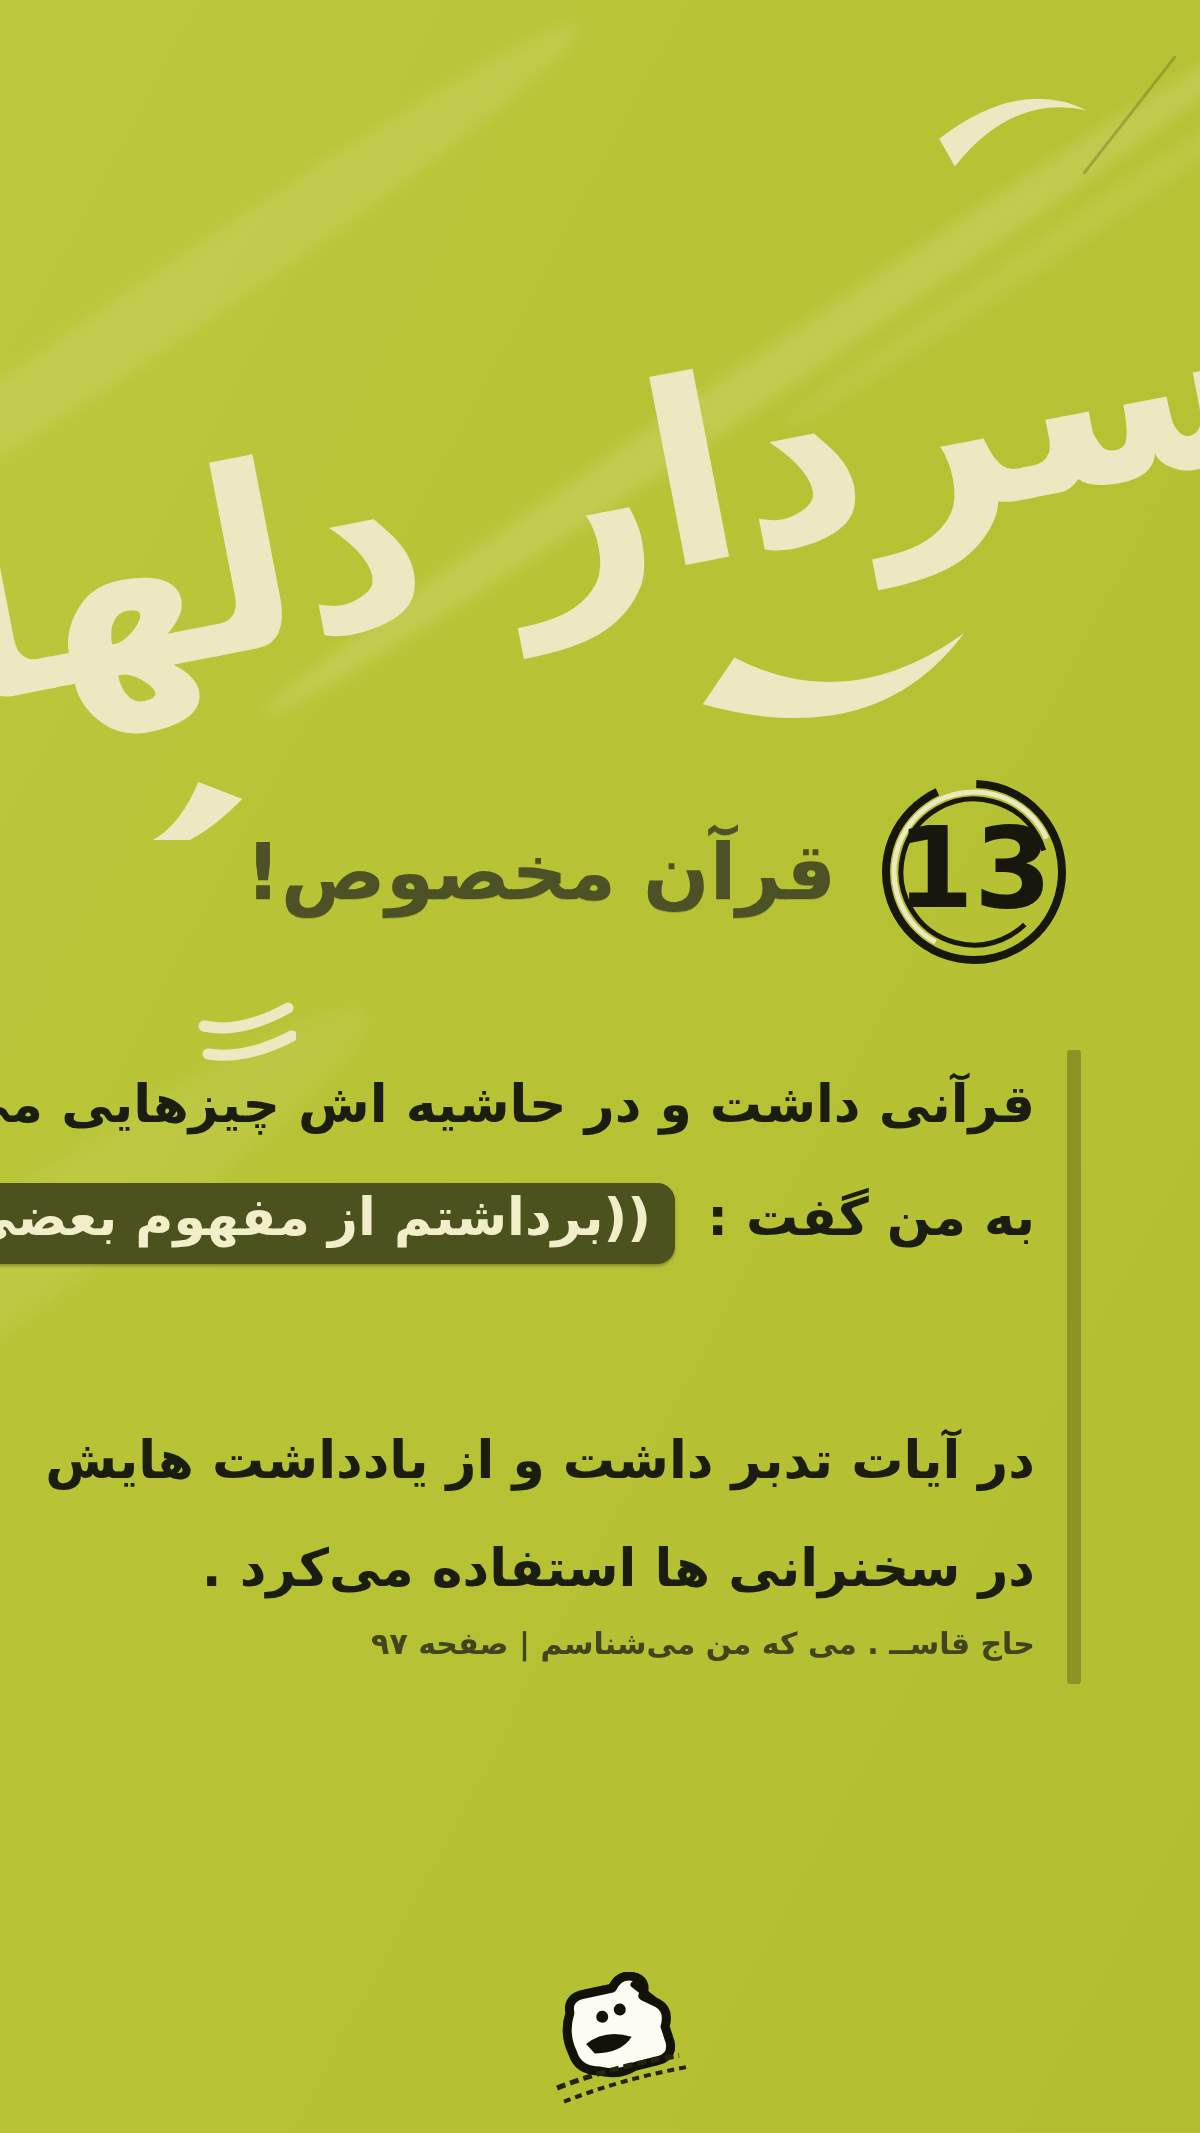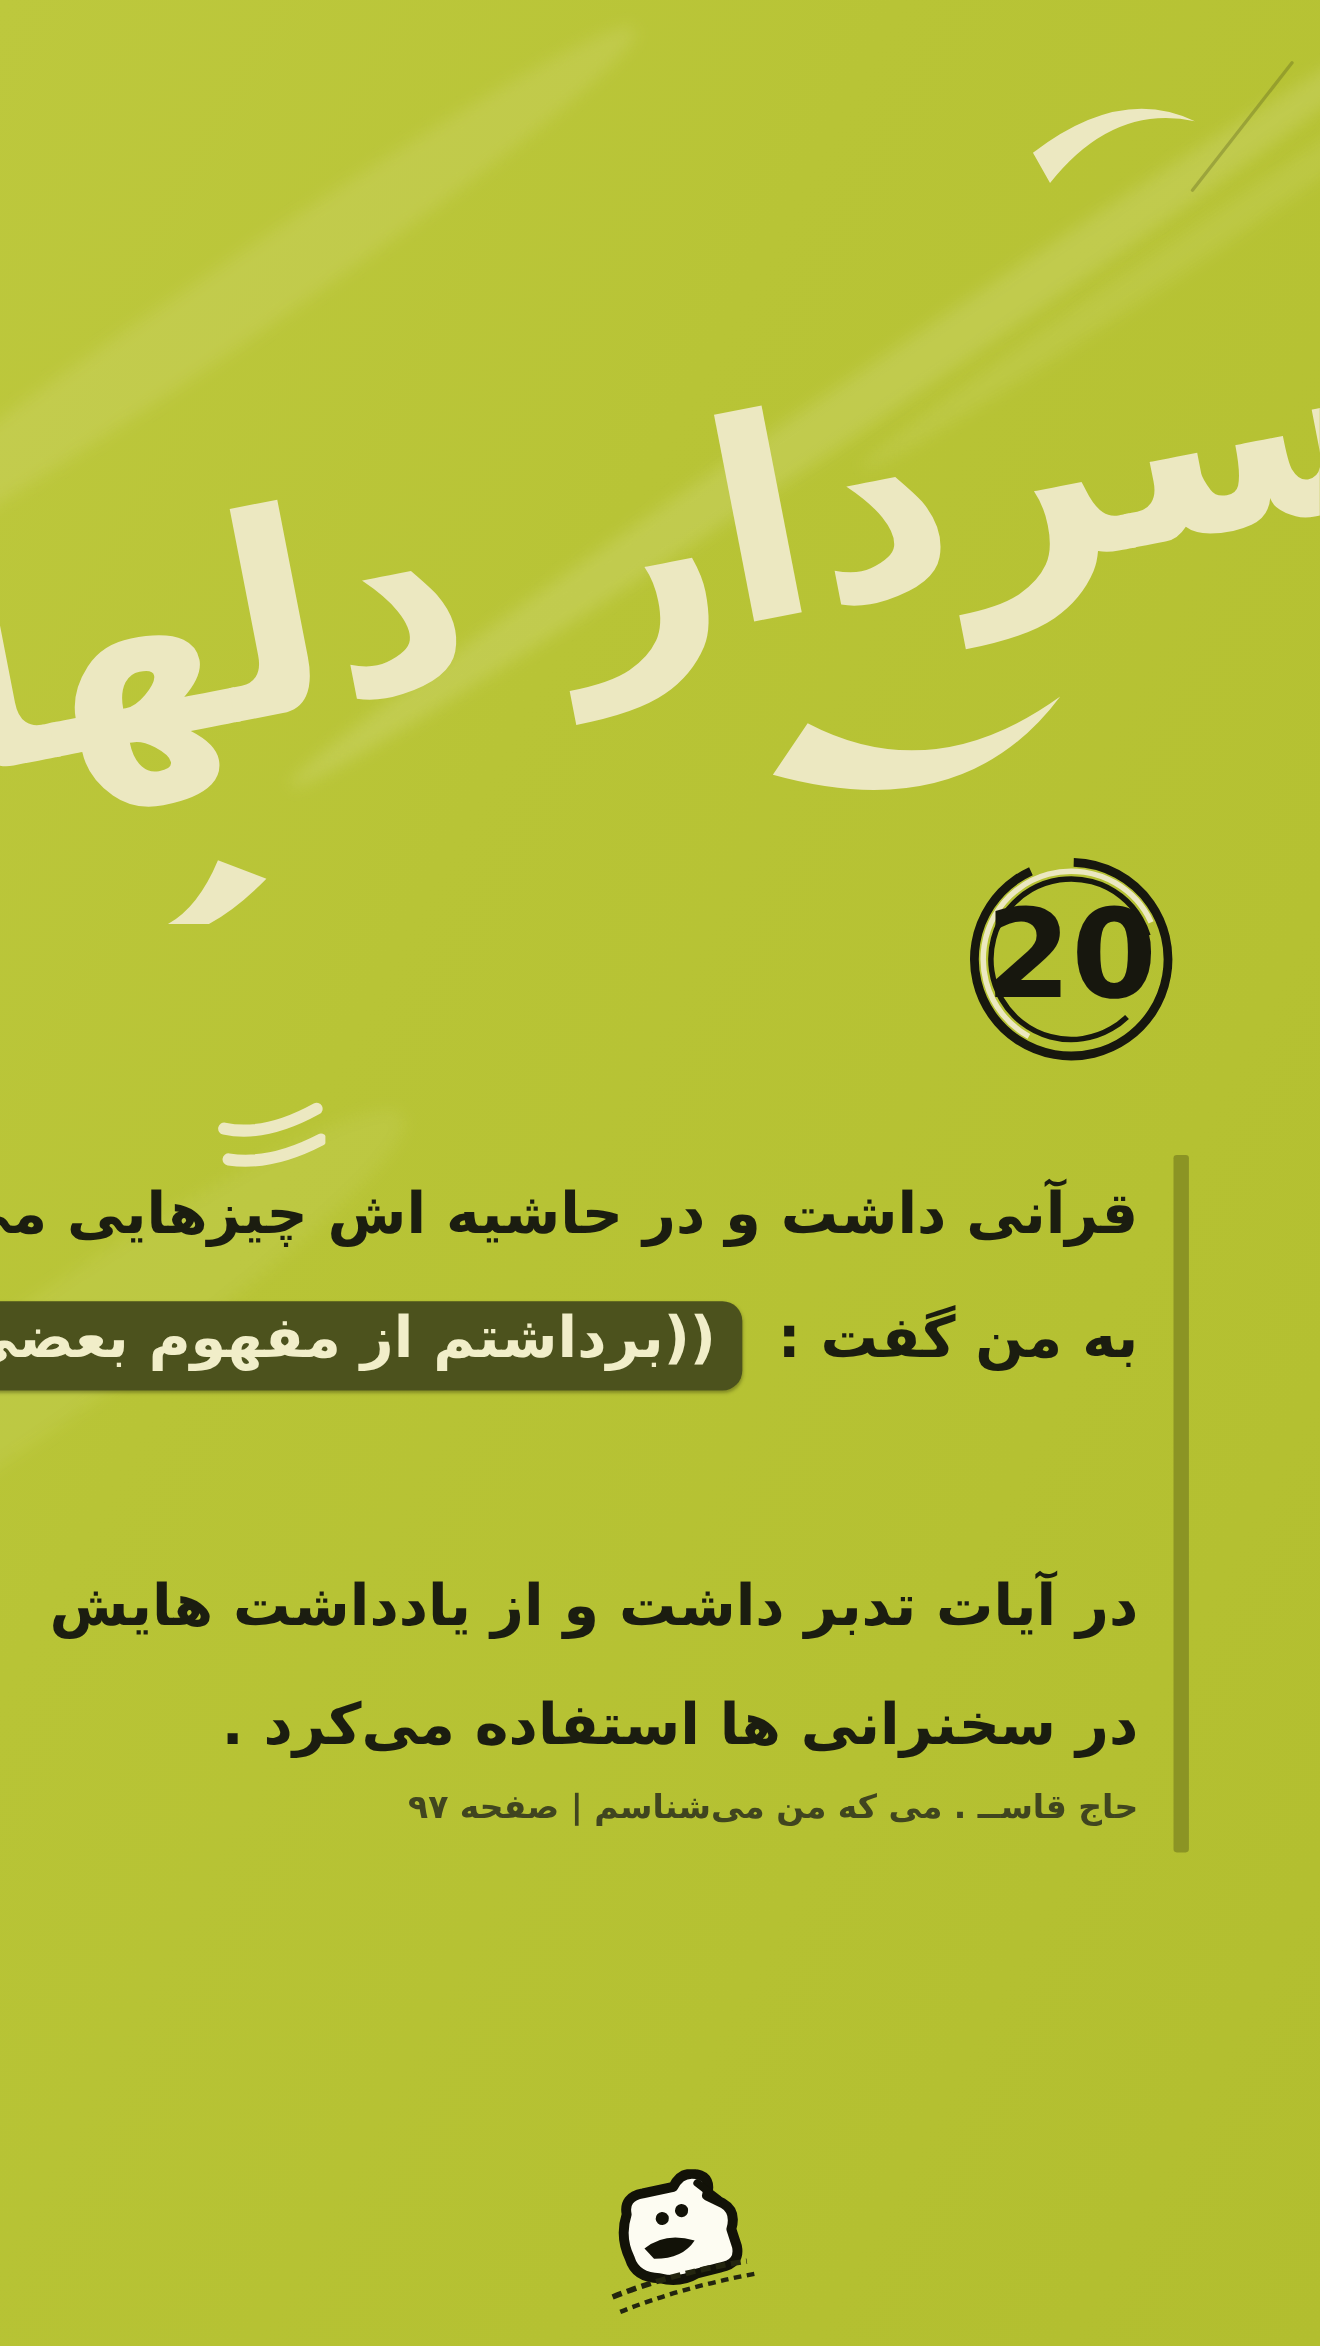--- a/index.html
+++ b/index.html
@@ -113,22 +113,23 @@
     </svg>
   </div>
 
   <div class="episode-row">
     <div class="badge">
       <svg width="192" height="192" viewBox="0 0 192 192">
         <circle cx="96" cy="96" r="88" fill="none" stroke="#17170e" stroke-width="8" stroke-dasharray="430 40" transform="rotate(-35 96 96)"></circle>
         <circle cx="96" cy="96" r="80" fill="none" stroke="#ece8c1" stroke-width="5" stroke-dasharray="300 200" transform="rotate(120 96 96)"></circle>
         <circle cx="96" cy="96" r="73" fill="none" stroke="#17170e" stroke-width="5" stroke-dasharray="360 80" transform="rotate(60 96 96)"></circle>
       </svg>
-      <div class="num">20</div>
+      <div class="num">13</div>
     </div>
+    <div class="episode-title">قرآن مخصوص!</div>
   </div>
 
   <div class="quote-mark">
     <svg width="100" height="62" viewBox="0 0 100 62">
       <path d="M8 26 Q45 34 92 8" fill="none" stroke="#ece8c1" stroke-width="11" stroke-linecap="round"></path>
       <path d="M12 54 Q50 60 96 36" fill="none" stroke="#ece8c1" stroke-width="11" stroke-linecap="round"></path>
     </svg>
   </div>
 
   <div class="row l1">قرآنی داشت و در حاشیه اش چیزهایی می‌نوشت .</div>

